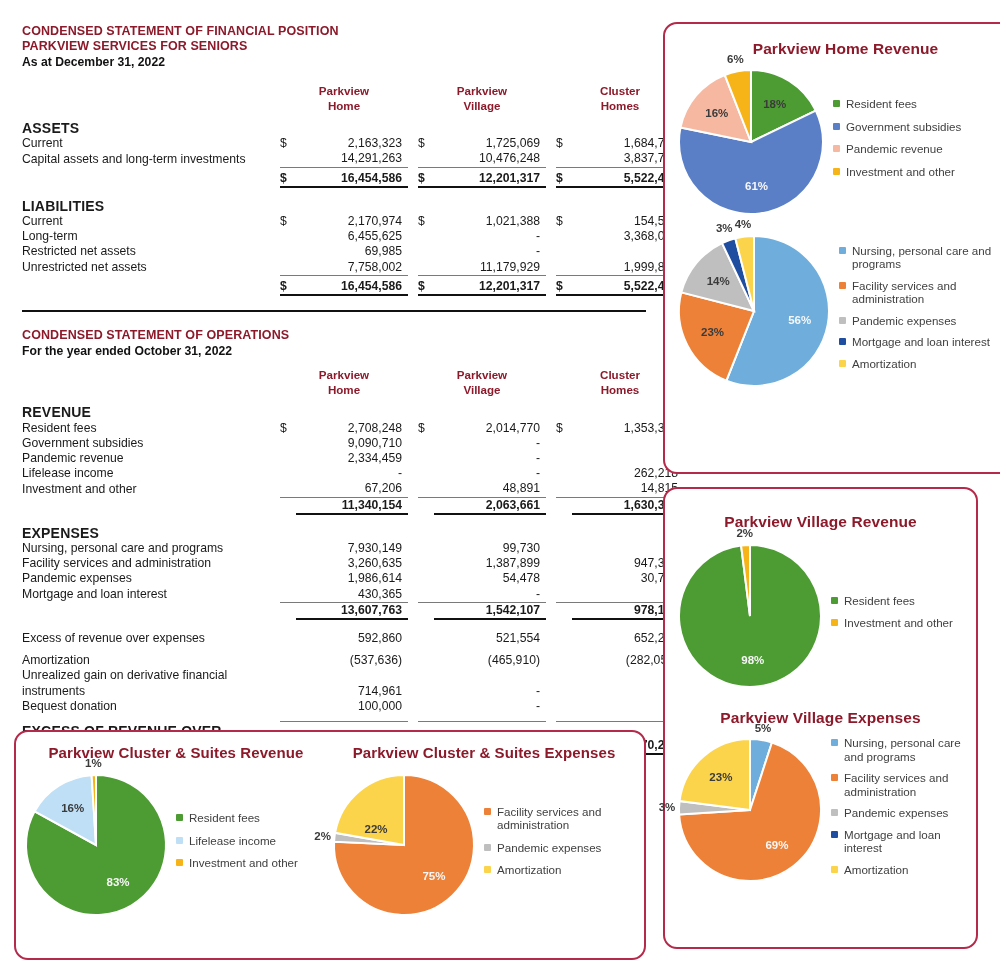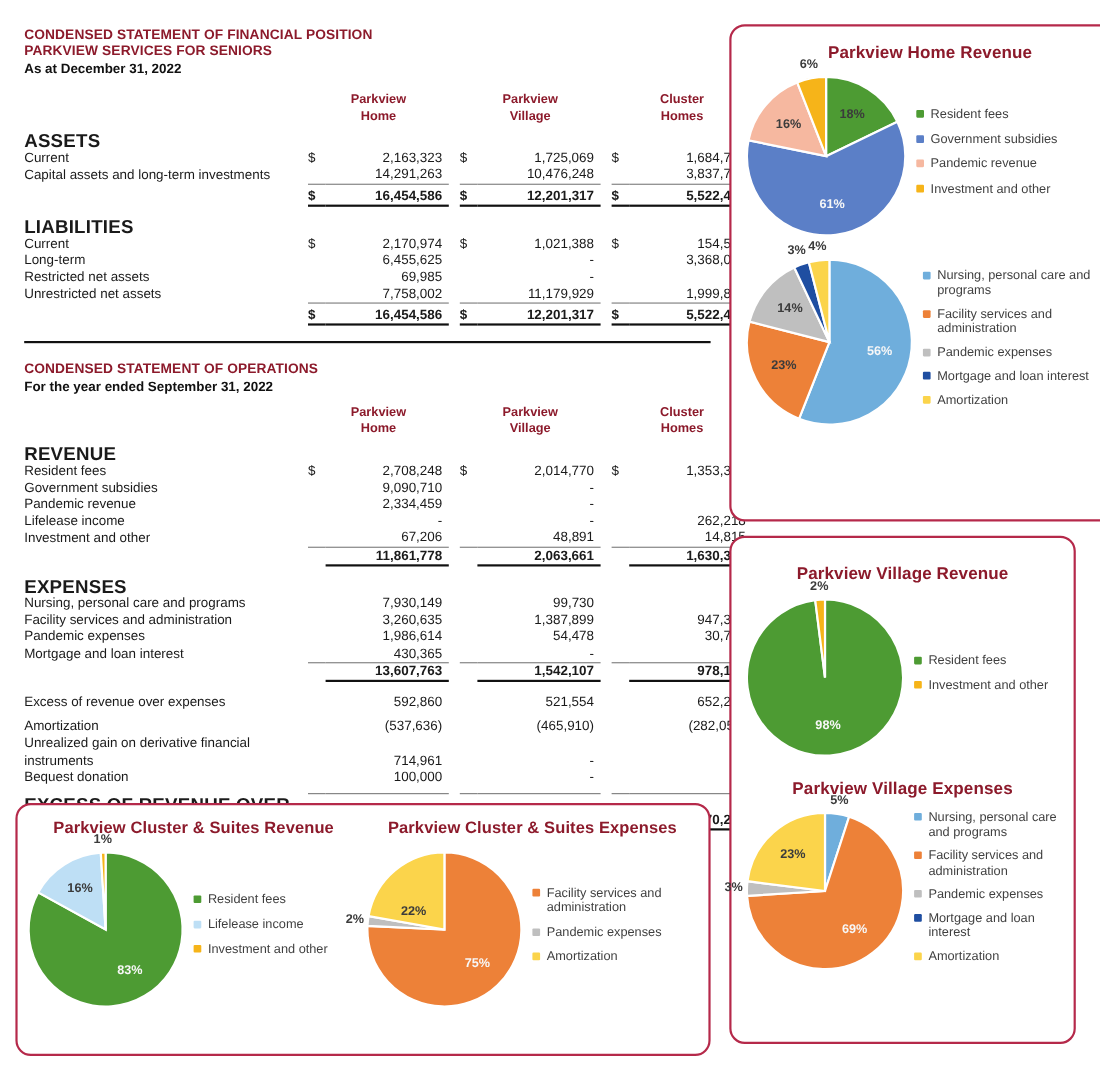--- a/index.html
+++ b/index.html
@@ -51,21 +51,21 @@
   .colhead {
     color: #8C1A2B;
     font-weight: bold;
     font-size: 11.6px;
     text-align: center;
     line-height: 14px;
     padding-bottom: 8px !important;
   }
   .colhead span { display: block; }
 
-  .sect { font-weight: bold; font-size: 17px; letter-spacing: .2px; }
+  .sect { font-weight: bold; font-size: 14px; letter-spacing: .2px; }
   .bold { font-weight: bold; }
 
   .ruled-top td.c-num, .ruled-top td.c-ds { border-top: 1.4px solid #7a7a7a; }
   .total-row td { padding-top: 3px !important; }
   .total-row td.c-num, .total-row td.c-ds { border-bottom: 2.2px solid #111; }
   .subtotal-row td.c-num { border-bottom: 2.2px solid #111; }
   .spacer td { height: 12px; }
   .spacer-sm td { height: 7px; }
 
   .hr-major {
@@ -278,21 +278,21 @@
           <td class="c-num">5,522,456</td>
         </tr>
       </tbody>
         </table>
     </div>
 
     <hr class="hr-major">
 
     <div>
       <div class="stmt-title">CONDENSED STATEMENT OF OPERATIONS</div>
-      <div class="stmt-sub">For the year ended September 31, 2022</div>
+      <div class="stmt-sub">For the year ended October 31, 2022</div>
 
       <table class="fin">
         <colgroup>
           <col class="c-label">
             <col class="c-ds">
             <col class="c-num">
             <col class="c-gap">
           <col class="c-ds">
             <col class="c-num">
             <col class="c-gap">
@@ -378,21 +378,21 @@
               <td class="c-ds"></td>
           <td class="c-num">48,891</td>
           <td></td>
               <td class="c-ds"></td>
           <td class="c-num">14,815</td>
         </tr>
 
         <tr class="ruled-top subtotal-row bold">
           <td></td>
               <td class="c-ds"></td>
-          <td class="c-num">11,861,778</td>
+          <td class="c-num">11,340,154</td>
           <td></td>
               <td class="c-ds"></td>
           <td class="c-num">2,063,661</td>
           <td></td>
               <td class="c-ds"></td>
           <td class="c-num">1,630,388</td>
         </tr>
 
         <tr class="spacer">
               <td colspan="9"></td>

